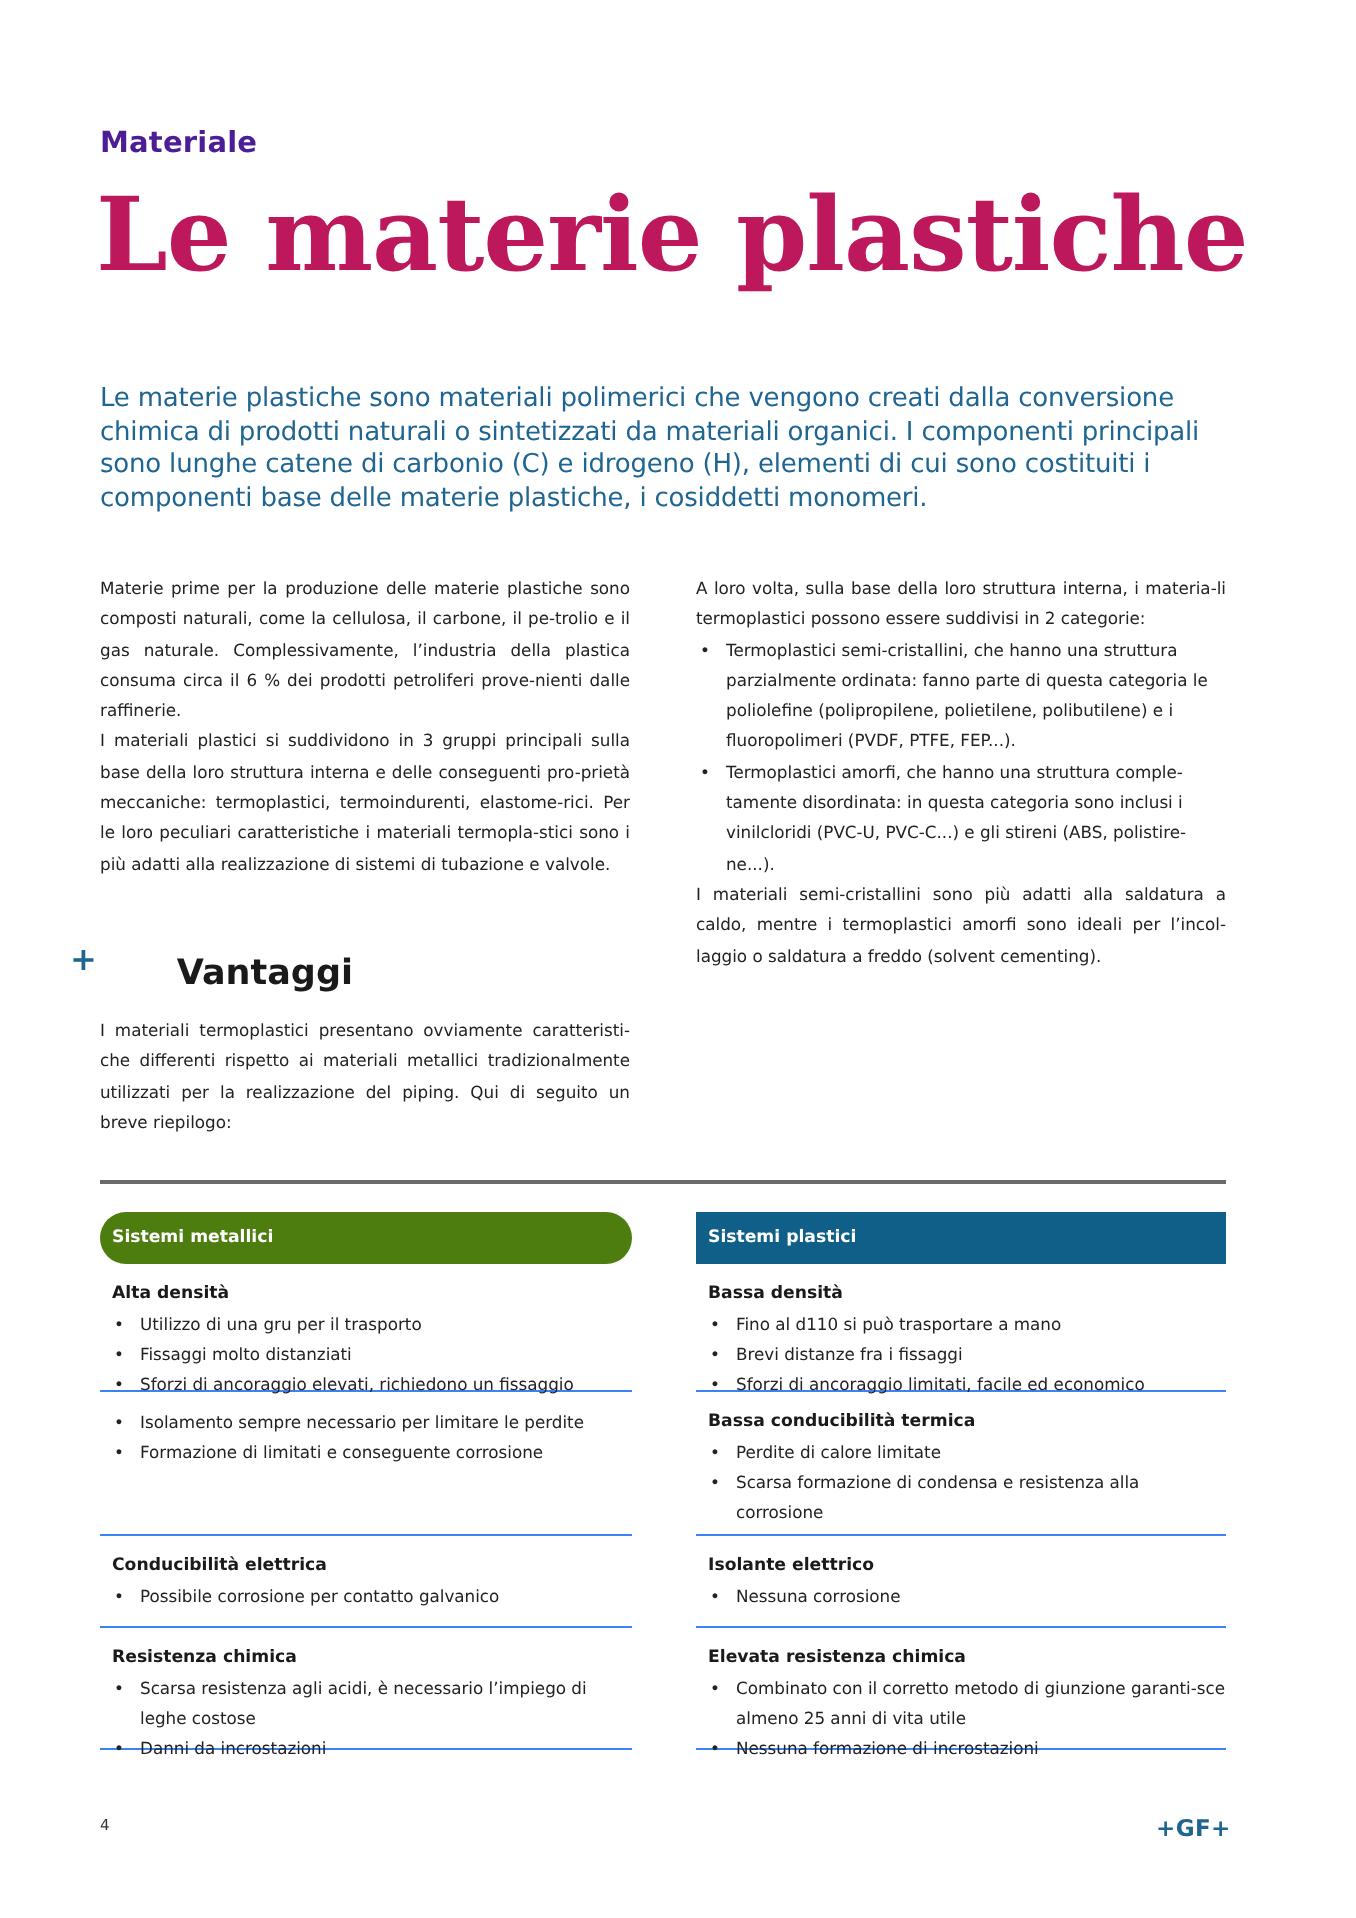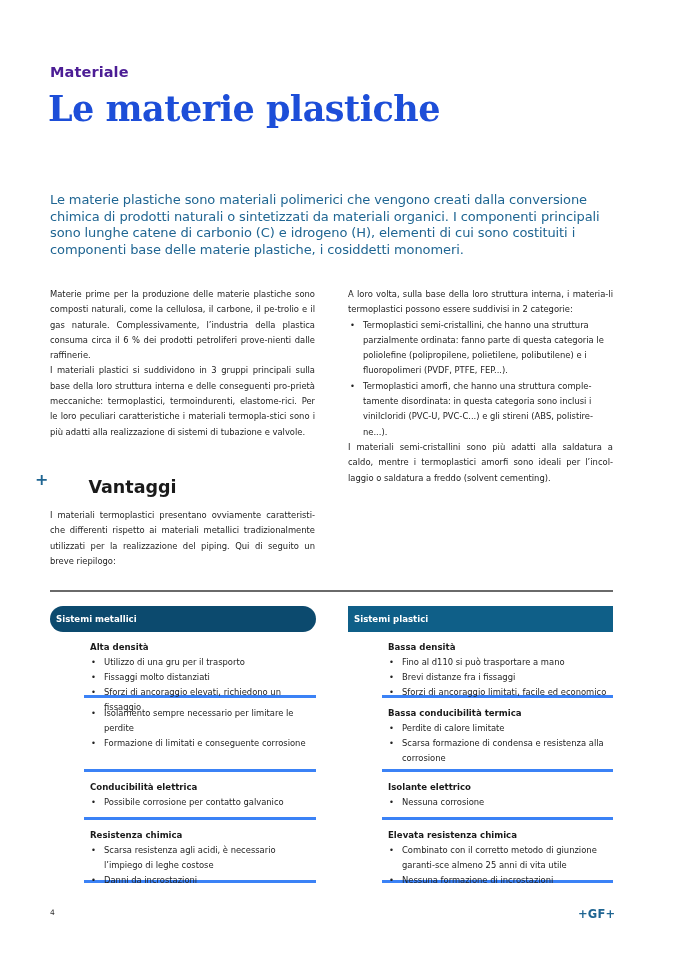--- a/index.html
+++ b/index.html
@@ -1,38 +1,38 @@
 <!DOCTYPE html>
 <html><head>
 <meta charset="utf-8">
 <style>
   html, body { margin: 0; padding: 0; background: #ffffff; }
   body { width: 678px; height: 959px; position: relative; overflow: hidden; font-family: "DejaVu Sans", sans-serif; color: #1e1e1e; }
   .section-label { position: absolute; left: 50px; top: 64px; font-size: 14.5px; font-weight: bold; color: #4c1d95; letter-spacing: 0.1px; font-family: "DejaVu Sans", sans-serif; }
-  .page-title { position: absolute; left: 48px; top: 88px; font-family: "DejaVu Serif", serif; font-weight: bold; font-size: 35px; color: #1d4ed8; letter-spacing: -0.5px; white-space: nowrap; }
+  .page-title { position: absolute; left: 48px; top: 88px; font-family: "DejaVu Serif", serif; font-weight: bold; font-size: 51px; color: #be185d; letter-spacing: -0.5px; white-space: nowrap; }
   .intro { position: absolute; left: 50px; top: 192px; width: 580px; font-size: 13px; line-height: 16.5px; color: #1f6592; letter-spacing: -0.1px; }
   .col { position: absolute; font-size: 8.4px; line-height: 15.3px; color: #222; }
   .col p { margin: 0; text-align: justify; }
   .col-left { left: 50px; top: 287px; width: 265px; }
   .col-right { left: 348px; top: 287px; width: 265px; }
   .col ul { margin: 0; padding: 0; list-style: none; }
   .col ul li { position: relative; padding-left: 15px; }
   .col ul li .bullet { position: absolute; left: 2px; top: 0; }
   .vantaggi { position: absolute; left: 35px; top: 473px; display: flex; align-items: flex-start; }
   .plus-icon { color: #1f6592; font-weight: bold; font-size: 16px; line-height: 14px; margin-right: 3px; }
   .vantaggi-title { font-size: 17.5px; font-weight: bold; color: #1a1a1a; line-height: 26px; margin-top: 1px; margin-left: 37px; }
   .vantaggi-text { position: absolute; left: 50px; top: 508px; width: 265px; font-size: 8.4px; line-height: 15.3px; color: #222; text-align: justify; }
   .rule-top { position: absolute; left: 50px; top: 590px; width: 563px; height: 2px; background: #6a6a6a; }
   .table-col { position: absolute; top: 606px; width: 266px; }
   .table-col.left { left: 50px; }
   .table-col.right { left: 348px; width: 265px; }
   .t-head { height: 26px; color: #fff; font-size: 8.6px; font-weight: bold; display: flex; align-items: center; padding-left: 6px; box-sizing: border-box; }
-  .t-head.red { background: #0c4a6e; border-radius: 13px; }
+  .t-head.red { background: #4d7c0f; border-radius: 13px; }
   .t-head.blue { background: #0f5f88; }
-  .t-group { border-bottom: 3px solid #3b82f6; padding: 8px 0 5px 6px; margin-left: 34px; }
+  .t-group { border-bottom: 1px solid #3b82f6; padding: 8px 0 5px 6px; }
   .t-group-title { font-size: 8.6px; font-weight: bold; line-height: 14.5px; color: #1a1a1a; }
   .t-group ul { margin: 0; padding: 0; list-style: none; }
   .t-group li { position: relative; padding-left: 14px; font-size: 8.4px; line-height: 15px; color: #222; }
   .t-group li .bullet { position: absolute; left: 1px; top: 0; }
   .g1 { height: 50px; }
   .g2 { height: 58px; }
   .g3 { height: 32px; }
   .g4 { height: 47px; }
   .page-number { position: absolute; left: 50px; top: 908px; font-size: 7.5px; color: #333; }
   .logo { position: absolute; left: 578px; top: 907px; font-size: 11.5px; font-weight: bold; color: #1f6592; letter-spacing: 0.2px; }

